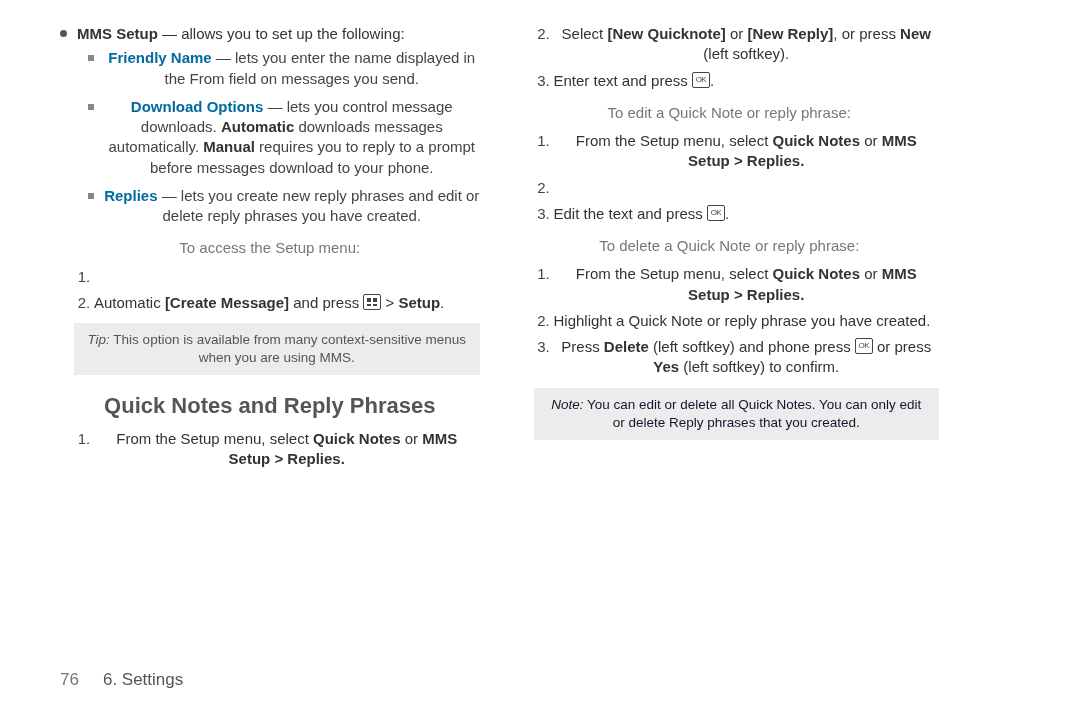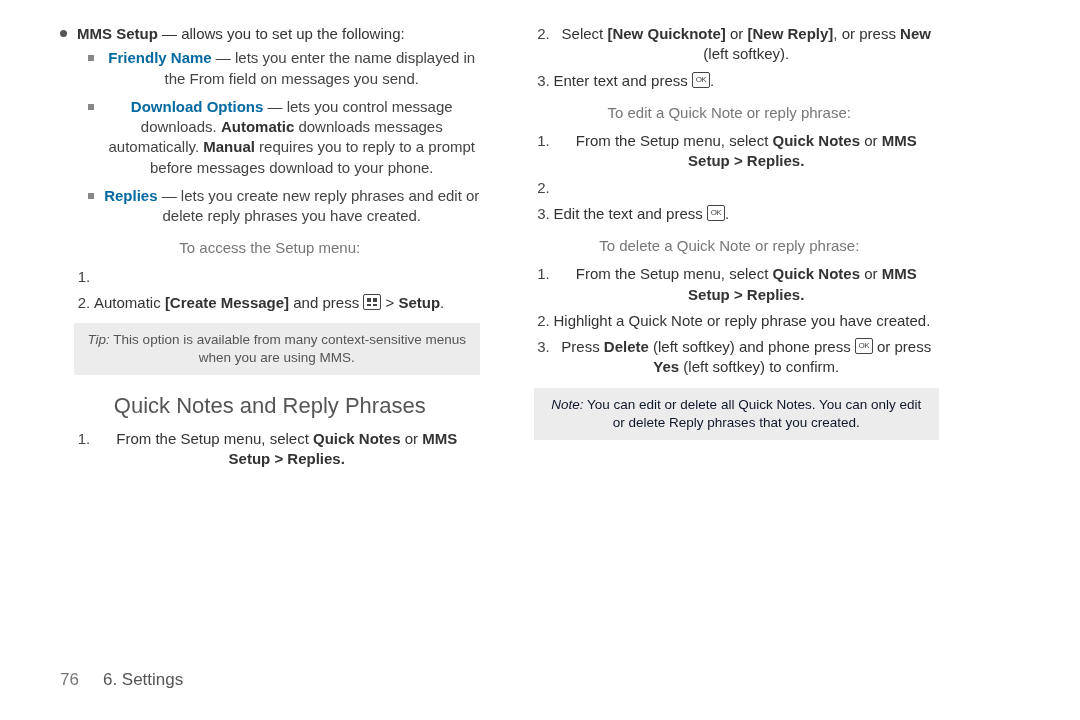--- a/index.html
+++ b/index.html
@@ -83,21 +83,21 @@
   }
   .tipbox .tw, .notebox .tw { font-style: italic; margin-top: 16px; }
   .notebox {
     background: #ececec;
     margin: 10px 0 0 14px;
     padding: 8px 12px;
     font-size: 13.5px;
     color: #0f172a;
   }
   h3.section {
-    font-weight: normal;
+    font-weight: bold;
     color: #555;
     font-size: 22px;
     margin: 16px 0 8px 0;
   }
   .bold { font-weight: bold; color: #333; }
   .boldgrey { font-weight: bold; color: #0369a1; }
   .keyicon {
     display: inline-block;
     width: 16px;
     height: 14px;

